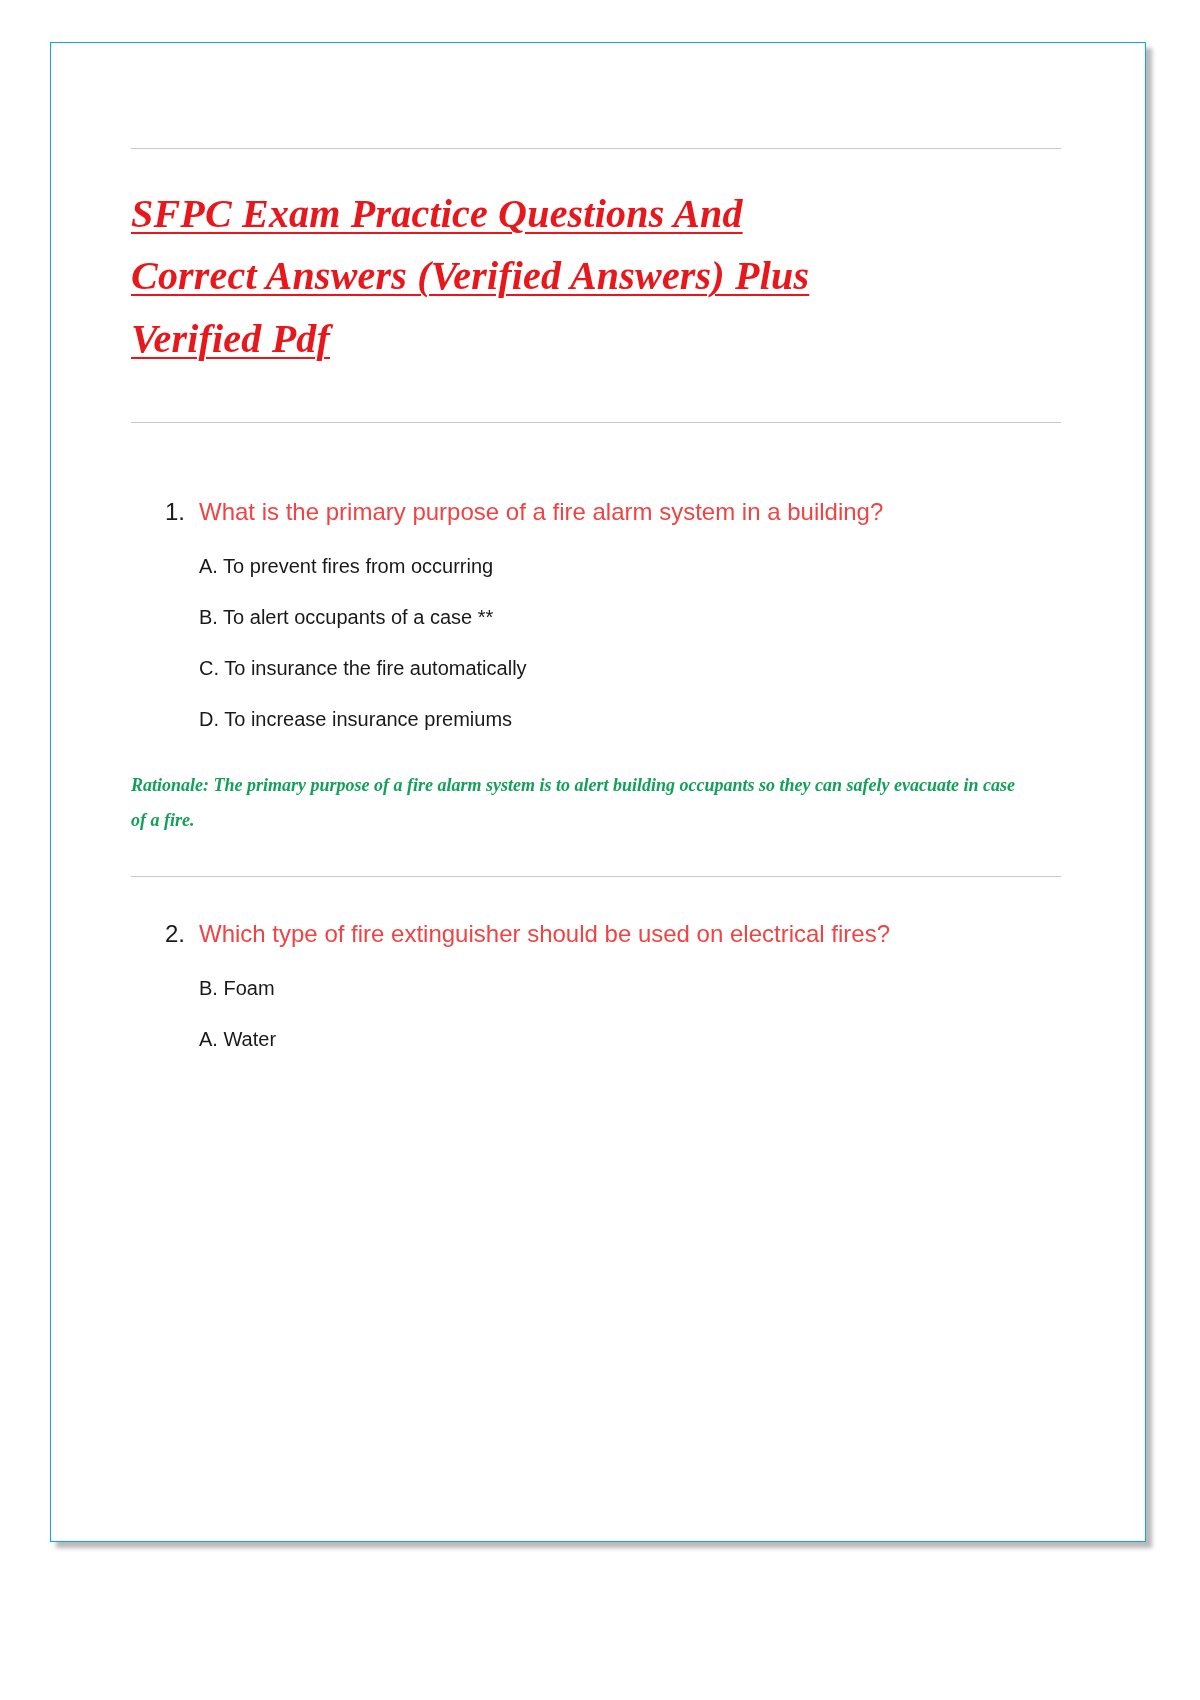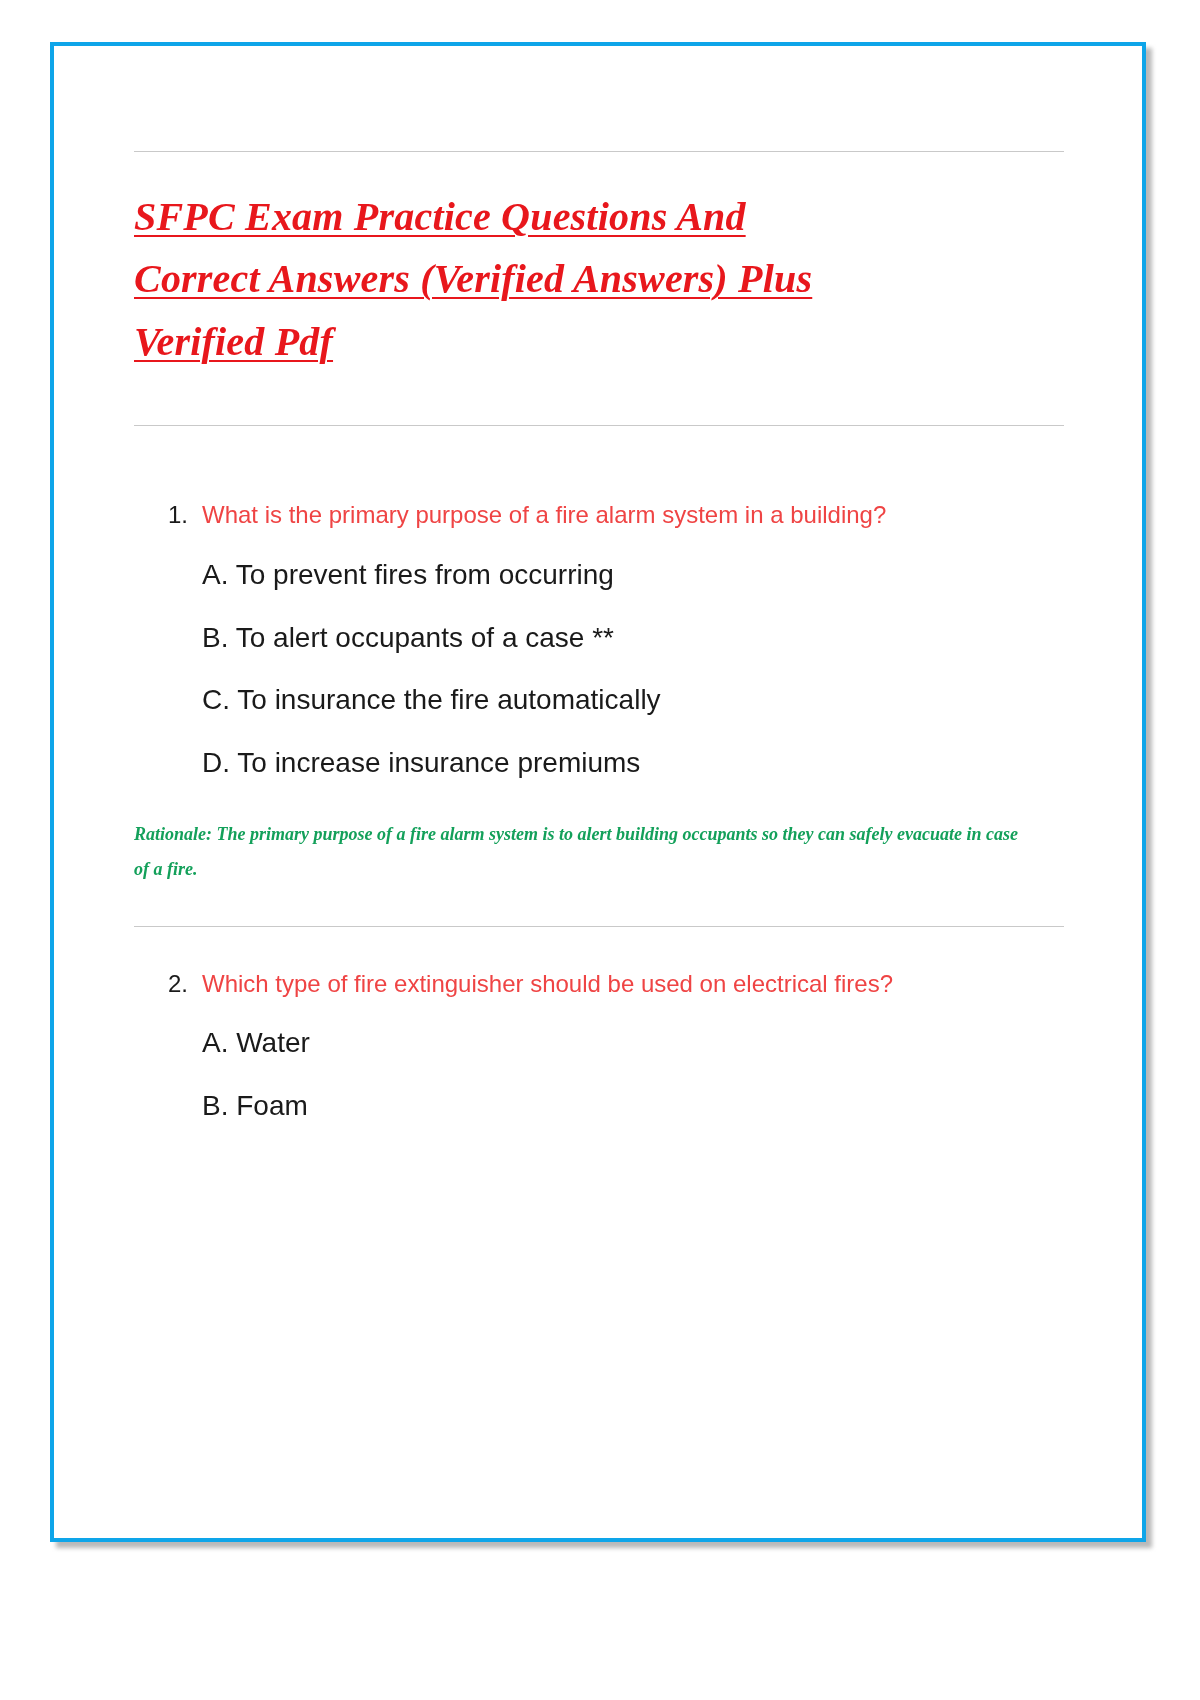--- a/index.html
+++ b/index.html
@@ -30,21 +30,21 @@
     filter: blur(2px);
   }
 
   .page {
     position: absolute;
     left: 50px;
     top: 42px;
     width: 1096px;
     height: 1500px;
     background: #ffffff;
-    border: 4px solid #0ea5e9;
+    border: 1px solid #0ea5e9;
     box-sizing: border-box;
     overflow: hidden;
   }
 
   .content {
     position: absolute;
     left: 80px;
     top: 105px;
     width: 930px;
   }
@@ -93,21 +93,21 @@
     font-family: "Liberation Sans", sans-serif;
   }
   .q-text {
     font-size: 24px;
     color: #ef4444;
     line-height: 1.45;
   }
 
   .option {
     margin-left: 68px;
-    font-size: 28px;
+    font-size: 20px;
     color: #1a1a1a;
     line-height: 1.45;
     margin-top: 22px;
   }
 
   .rationale {
     margin-top: 34px;
     color: #13a05a;
     font-family: "Liberation Serif", serif;
     font-style: italic;
@@ -152,19 +152,19 @@
         <div class="rationale">Rationale: The primary purpose of a fire alarm system is to alert building occupants so they can safely evacuate in case of a fire.</div>
       </div>
 
       <hr class="rule sep-rule">
 
       <div class="q2-block">
         <div class="question-row">
           <div class="q-num">2.</div>
           <div class="q-text">Which type of fire extinguisher should be used on electrical fires?</div>
         </div>
+        <div class="option">B. Foam</div>
         <div class="option">A. Water</div>
-        <div class="option">B. Foam</div>
       </div>
 
     </div>
   </div>
 </div>
 
 </body></html>

